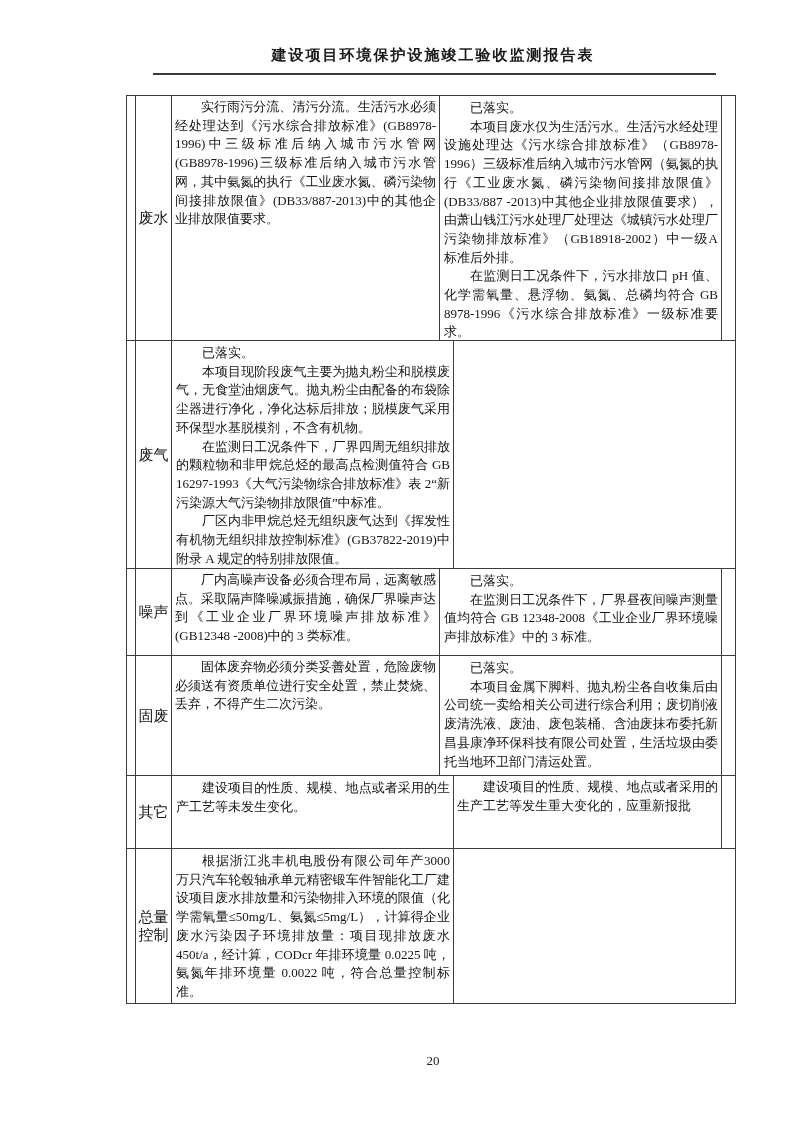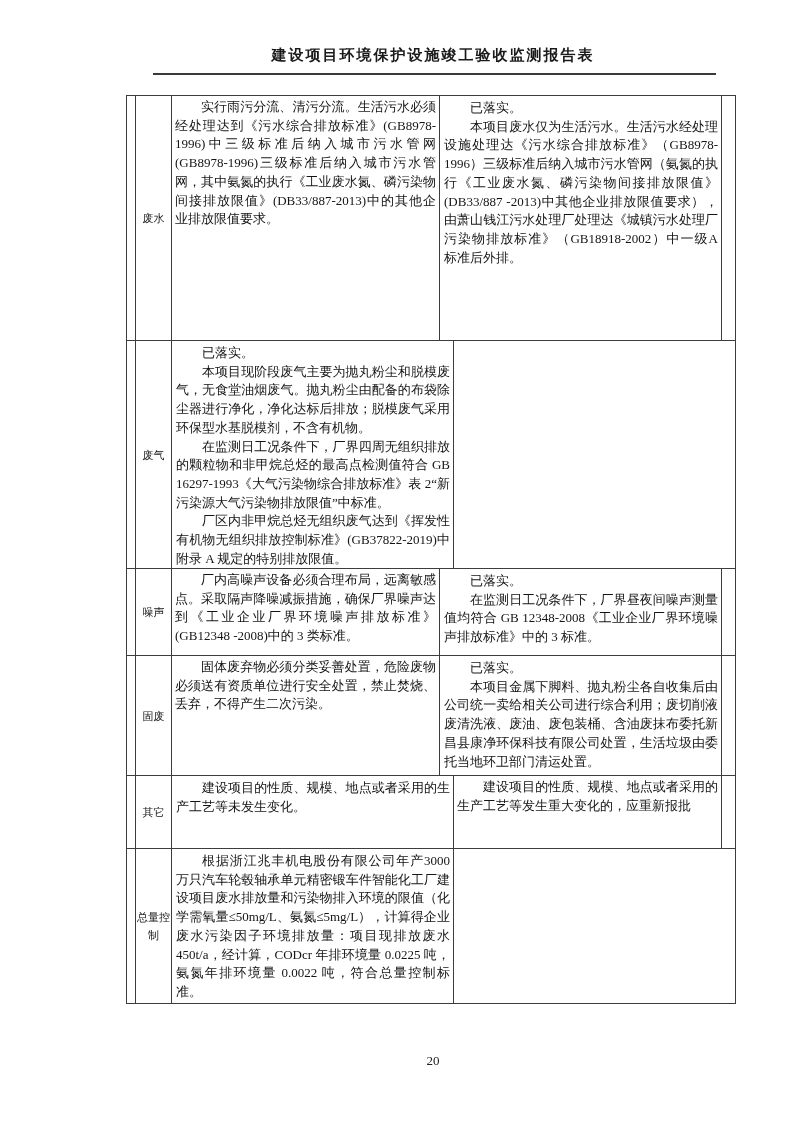--- a/index.html
+++ b/index.html
@@ -54,21 +54,21 @@
   }
   .cell:last-child { border-right: none; }
   .gutter-l { flex: 0 0 9px; }
   .gutter-r { flex: 1 1 auto; }
   .label-cell {
     flex: 0 0 36px;
     display: flex;
     align-items: center;
     justify-content: center;
     text-align: center;
-    font-size: 11px;
+    font-size: 15px;
     line-height: 18px;
     padding: 2px 1px;
   }
   .req-cell {
     flex: 0 0 268px;
     display: flex;
     flex-direction: column;
     padding: 2px 3px;
   }
   .status-cell {
@@ -104,20 +104,21 @@
         <div class="cell gutter-l"></div>
         <div class="cell label-cell">
           <span>废水</span>
         </div>
         <div class="cell req-cell">
           <p class="para">实行雨污分流、清污分流。生活污水必须经处理达到《污水综合排放标准》(GB8978-1996)中三级标准后纳入城市污水管网(GB8978-1996)三级标准后纳入城市污水管网，其中氨氮的执行《工业废水氮、磷污染物间接排放限值》(DB33/887-2013)中的其他企业排放限值要求。</p>
         </div>
         <div class="cell status-cell">
           <p class="para">已落实。</p>
           <p class="para">本项目废水仅为生活污水。生活污水经处理设施处理达《污水综合排放标准》（GB8978-1996）三级标准后纳入城市污水管网（氨氮的执行《工业废水氮、磷污染物间接排放限值》(DB33/887 -2013)中其他企业排放限值要求），由萧山钱江污水处理厂处理达《城镇污水处理厂污染物排放标准》（GB18918-2002）中一级A 标准后外排。</p>
+          <p class="para">在监测日工况条件下，污水排放口 pH 值、化学需氧量、悬浮物、氨氮、总磷均符合 GB 8978-1996《污水综合排放标准》一级标准要求。</p>
         </div>
         <div class="cell gutter-r"></div>
       </div>
       <div class="t-row" style="height: 228px;">
         <div class="cell gutter-l"></div>
         <div class="cell label-cell">
           <span>废气</span>
         </div>
         <div class="cell status-cell">
           <p class="para">已落实。</p>

